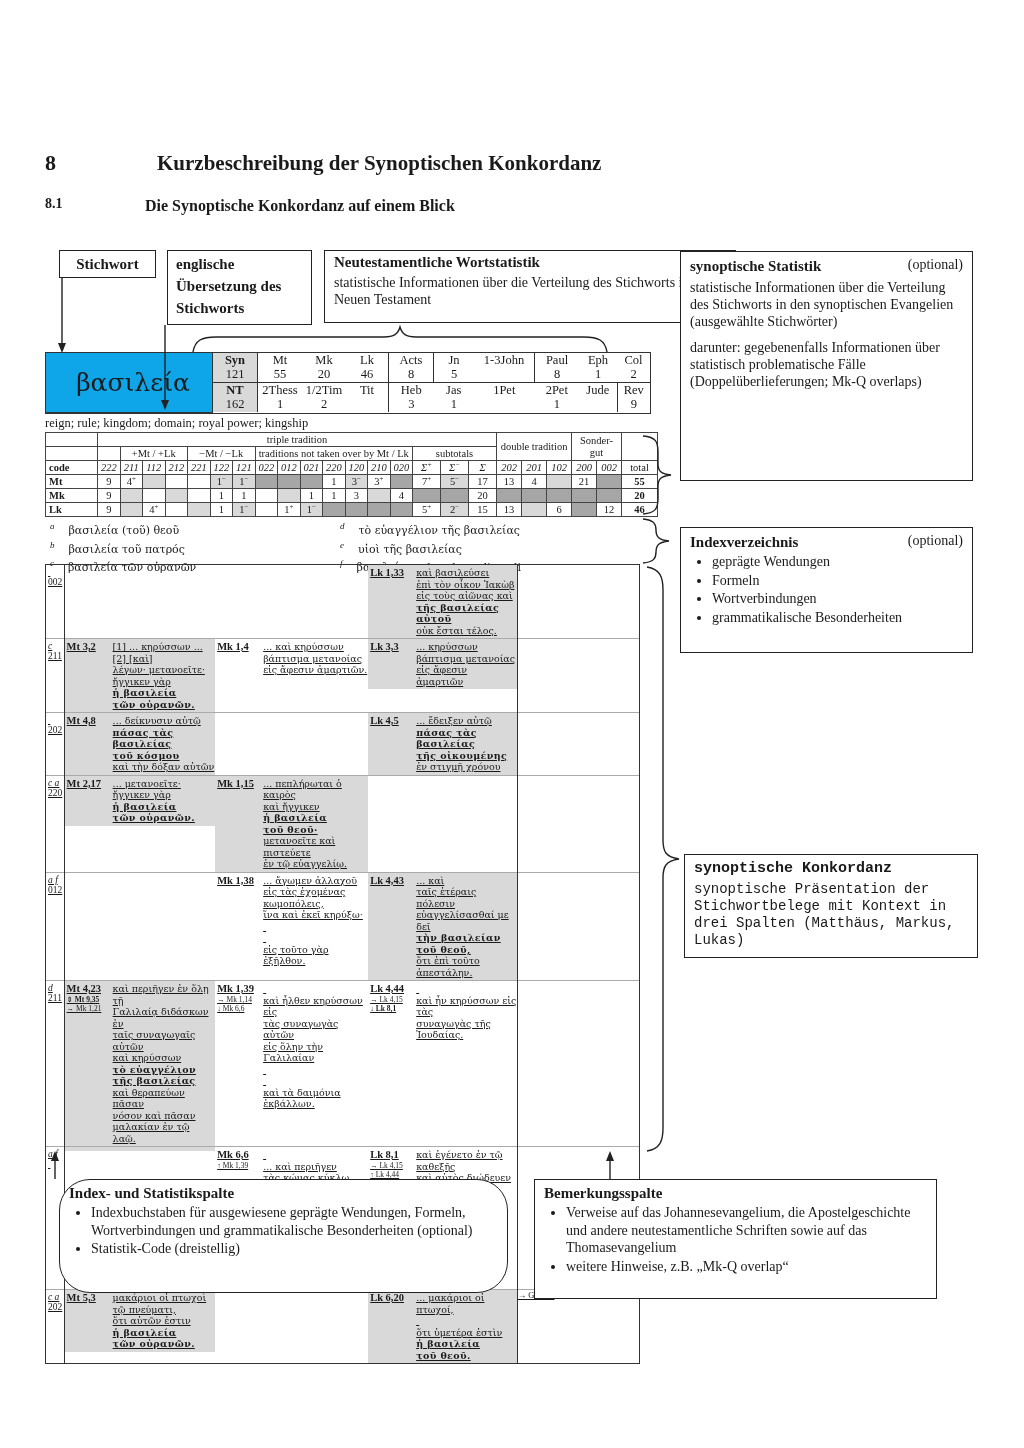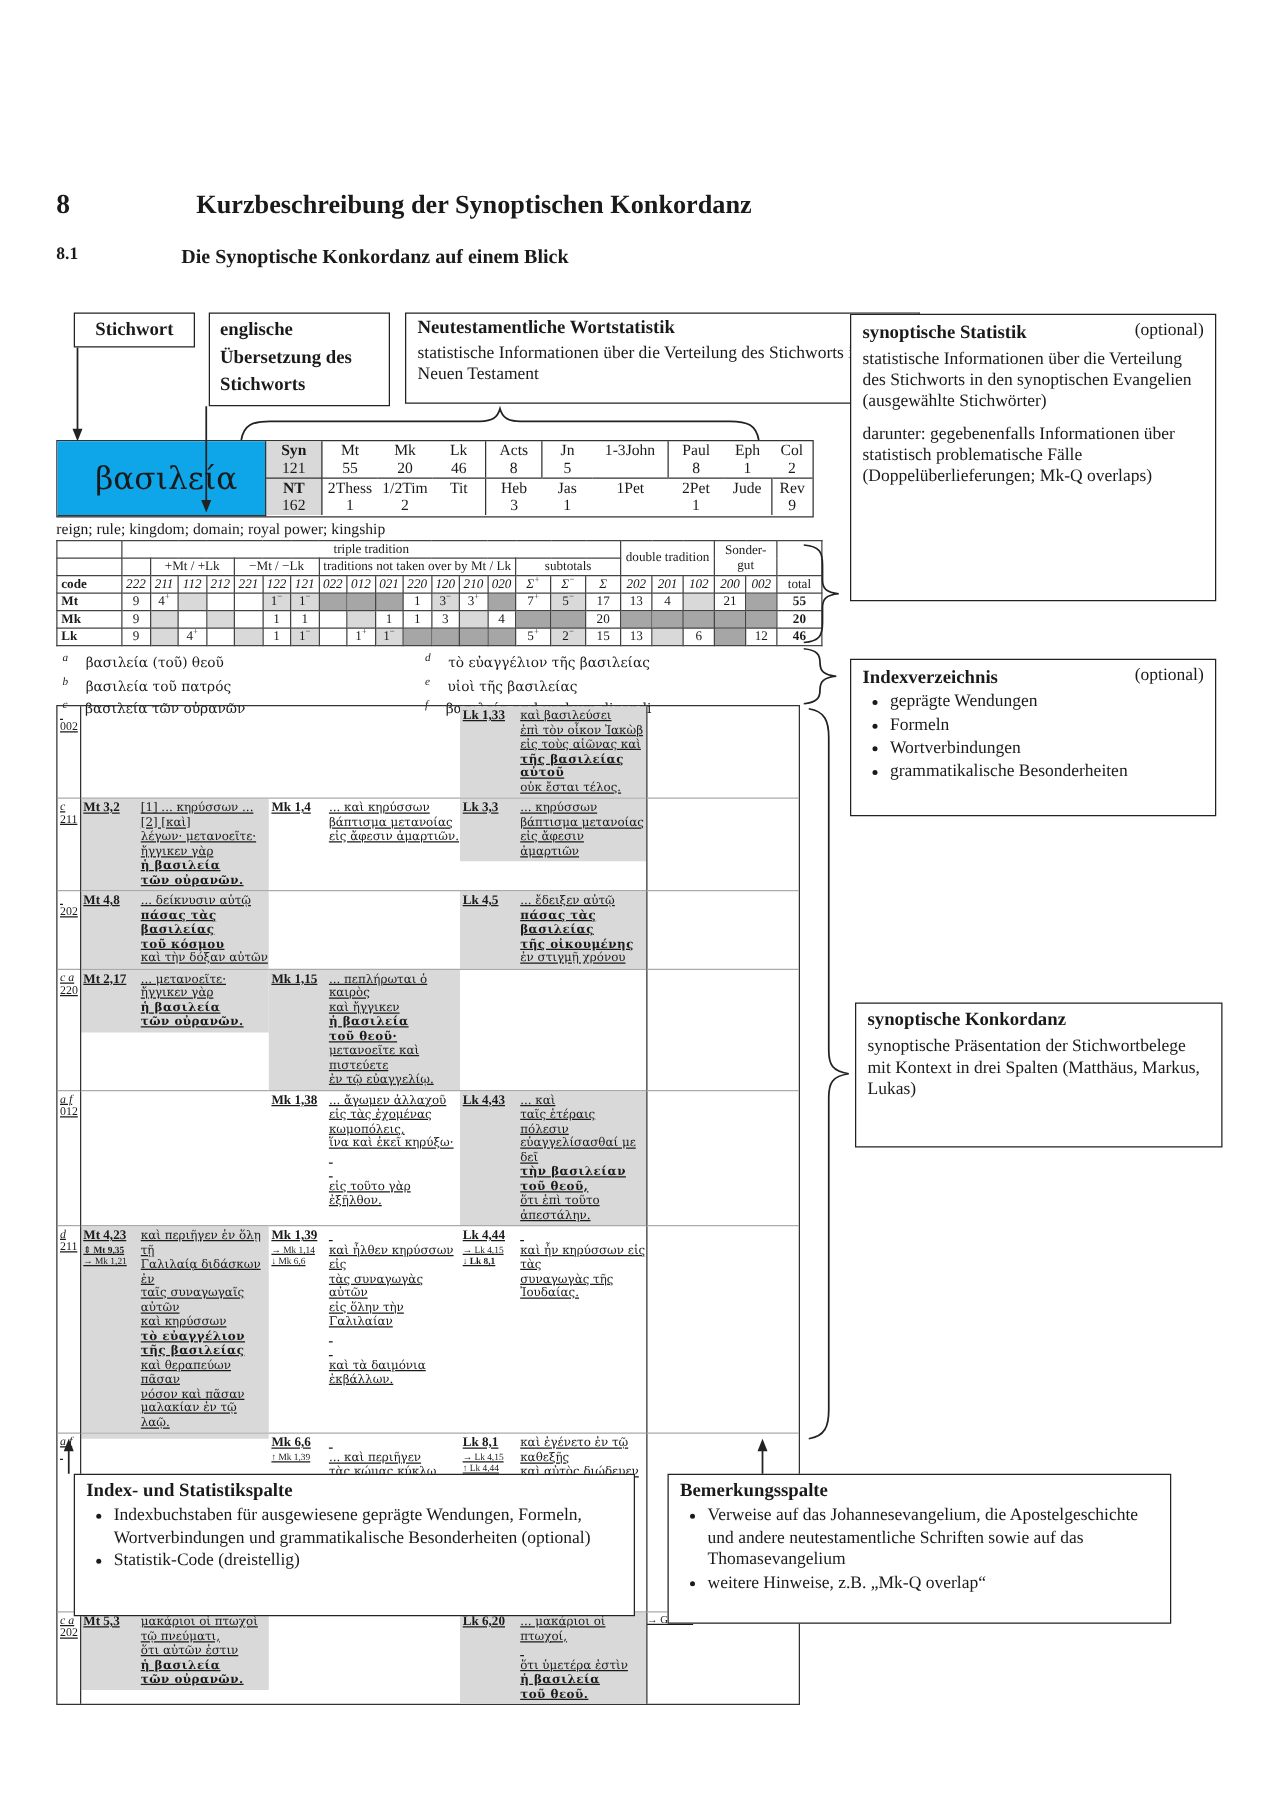--- a/index.html
+++ b/index.html
@@ -96,21 +96,21 @@
       <span class="opt" style="float:right;">(optional)</span>
     </div>
     <ul class="blt">
         <li>geprägte Wendungen</li>
         <li>Formeln</li>
         <li>Wortverbindungen</li>
         <li>grammatikalische Besonderheiten</li>
       </ul>
   </div>
 
-  <div class="box" style="left:684px;top:802px;width:294px;height:116px;padding:5px 9px;">
+  <div class="box" style="left:684px;top:854px;width:294px;height:104px;padding:5px 9px;font-family:Liberation Mono, monospace;">
     <div class="callout-title">synoptische Konkordanz</div>
     <div class="callout-body" style="margin-top:4px;">synoptische Präsentation der Stichwortbelege mit Kontext in drei Spalten (Matthäus, Markus, Lukas)</div>
   </div>
 
   <div class="abs tblborder" style="left:45px;top:352px;">
     <table id="stat-table">
         <tbody>
           <tr class="r1">
             <td class="hw grk" rowspan="2" style="width:158px;">βασιλεία</td>
             <td class="lab" style="width:44px;"><b>Syn</b><br><span style="font-weight:normal">121</span></td>
@@ -649,21 +649,21 @@
                   <div class="b">τοῦ θεοῦ.</div>
                 </div>
               </div>
             </td>
             <td class="rem">→ GTh 54</td>
           </tr>
         </tbody>
     </table>
   </div>
 
-  <div class="box" style="left:59px;top:1179px;width:449px;height:114px;padding:5px 9px;">
+  <div class="box" style="left:59px;top:1179px;width:449px;height:114px;padding:5px 9px;border-radius:31px;">
     <div class="callout-title">Index- und Statistikspalte</div>
     <ul class="blt">
         <li>Indexbuchstaben für ausgewiesene geprägte Wendungen, Formeln, Wortverbindungen und grammatikalische Besonderheiten (optional)</li>
         <li>Statistik-Code (dreistellig)</li>
       </ul>
   </div>
   <div class="box" style="left:534px;top:1179px;width:403px;height:120px;padding:5px 9px;">
     <div class="callout-title">Bemerkungsspalte</div>
     <ul class="blt">
         <li>Verweise auf das Johannesevangelium, die Apostelgeschichte und andere neutestamentliche Schriften sowie auf das Thomasevangelium</li>

